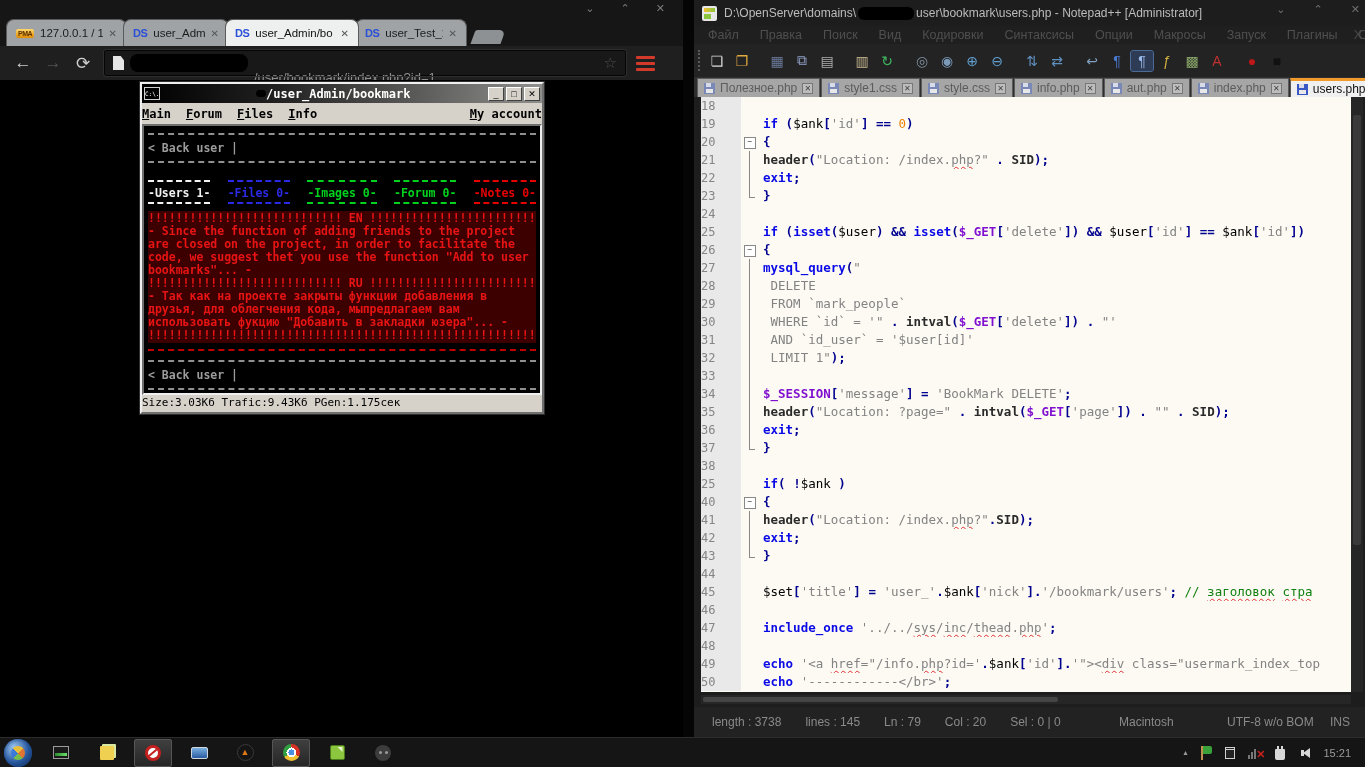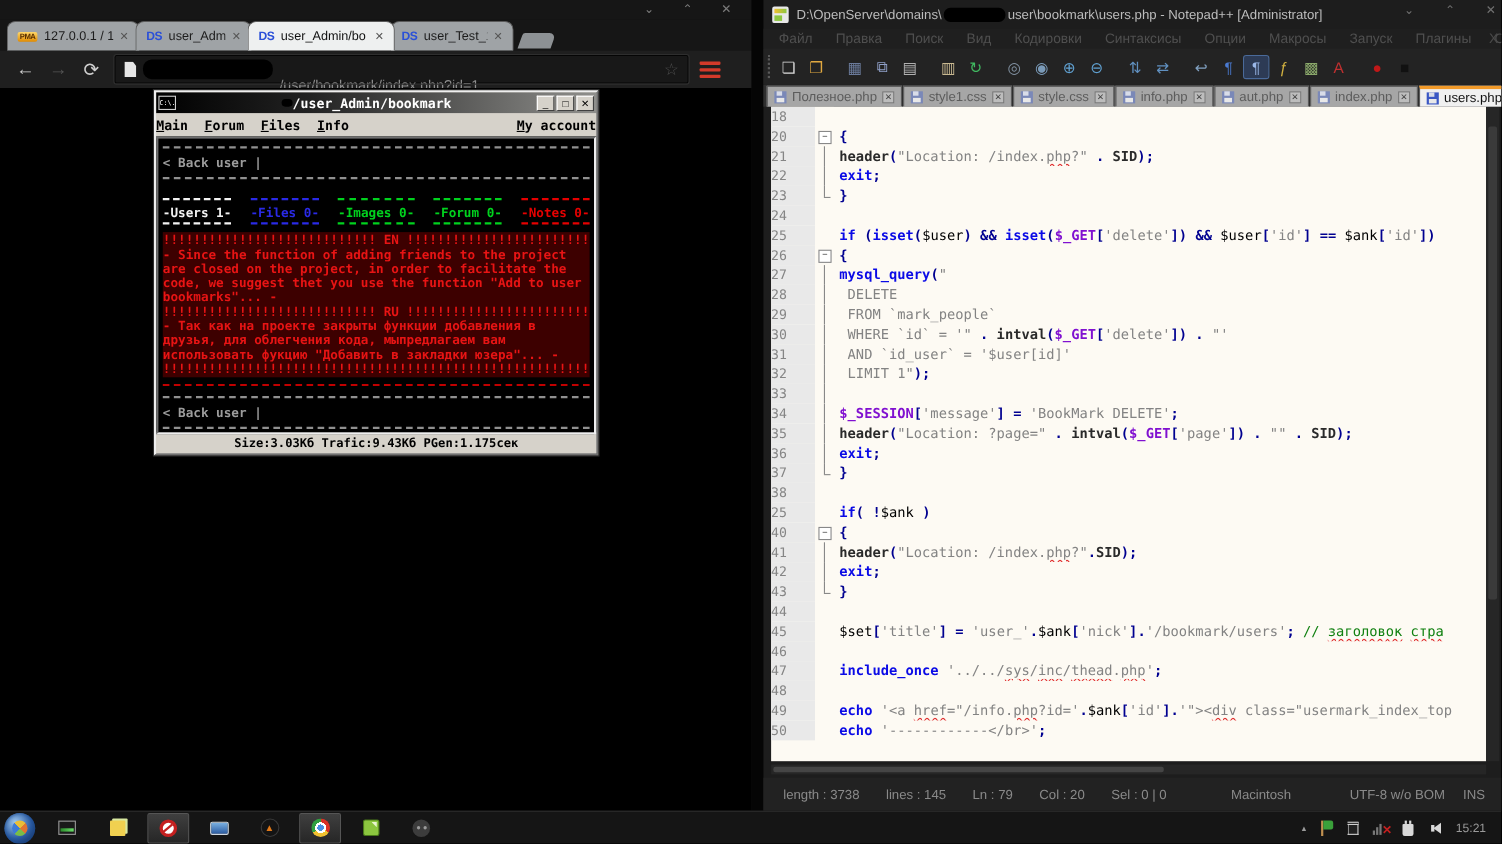--- a/index.html
+++ b/index.html
@@ -60,22 +60,22 @@
   .rcontent { flex:1; background:#000; border:2px solid; border-color:#6f6f6f #efefef #efefef #6f6f6f;
               overflow:hidden; padding:1px 4px; font-size:11.5px; font-weight:bold; line-height:13px; }
   .dashrow { height:9px; border-top:2px dashed #909090; margin-top:6px; }
   .dashrow.red { border-top-color:#c00000; }
   .graytxt { color:#9c9c9c; white-space:nowrap; }
   .stats { display:flex; justify-content:space-between; margin-top:8px; }
   .stat-cell { text-align:center; white-space:nowrap; }
   .stat-cell .sd { height:4px; border-top:2px dashed currentColor; margin:2px 0 3px; }
   .warnbox { background:#3d0000; color:#e81414; margin-top:2px; padding:1px 0; }
   .warnbox div { white-space:nowrap; overflow:hidden; }
-  .rfooter { height:17px; background:#d6d2ca; font-size:11px; font-weight:bold; color:#000;
-             text-align:center; line-height:16px; }
+  .rfooter { height:17px; background:#d6d2ca; font-size:11px; font-weight:normal; color:#000;
+             text-align:left; line-height:16px; }
 
   
   .npp { position:absolute; left:683px; top:0; width:682px; height:737px; background:#1d1d1d;margin-left:11px; }
   .ntitle { height:26px; display:flex; align-items:center; padding:0 8px; position:relative; }
   .npp-ico { width:15px; height:15px; background:#e8e8e8; border-radius:2px; position:relative; margin-right:7px; }
   .npp-ico::before { content:""; position:absolute; left:2px; top:2px; right:2px; height:4px;
                      background:linear-gradient(90deg,#f0c030,#8cc63f); }
   .npp-ico::after { content:""; position:absolute; left:2px; bottom:2px; width:7px; height:5px; background:#8cc63f; }
   .ntitle-text { color:#bcbcbc; font-size:12px; white-space:nowrap; display:flex; align-items:center; gap:2px; }
   .censor.npp-t { width:56px; height:13px; border-radius:6px; }
@@ -405,20 +405,25 @@
           <span class="ntab-x">✕</span>
         </div>
       </div>
     <div class="neditor" id="neditor">
         <div class="cl">
           <div class="ln">18</div>
           <div class="fold"></div>
           <div class="ct"></div>
         </div>
         <div class="cl">
+          <div class="ln">19</div>
+          <div class="fold"></div>
+          <div class="ct"><span class="k">if</span><span class="d"> </span><span class="o">(</span><span class="v">$ank</span><span class="o">[</span><span class="s">'id'</span><span class="o">]</span><span class="d"> </span><span class="o">==</span><span class="d"> </span><span class="n">0</span><span class="o">)</span></div>
+        </div>
+        <div class="cl">
           <div class="ln">20</div>
           <div class="fold b"></div>
           <div class="ct"><span class="o">{</span></div>
         </div>
         <div class="cl">
           <div class="ln">21</div>
           <div class="fold l"></div>
           <div class="ct"><span class="f">header</span><span class="o">(</span><span class="s">"Location: /index.</span><span class="s sq">php</span><span class="s">?"</span><span class="d"> </span><span class="o">.</span><span class="d"> </span><span class="f">SID</span><span class="o">);</span></div>
         </div>
         <div class="cl">

